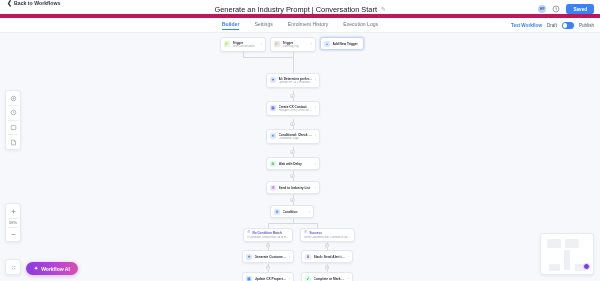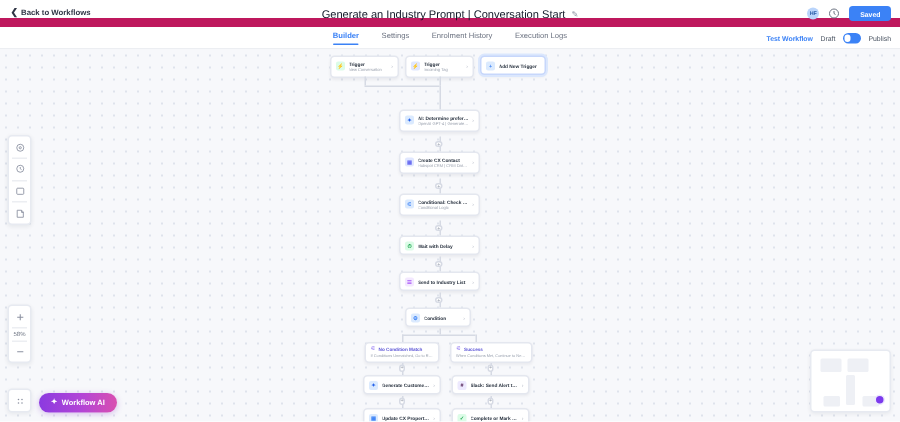--- a/index.html
+++ b/index.html
@@ -7,22 +7,22 @@
     width: 600px; height: 281px;
     font-family: "Liberation Sans", sans-serif;
     background: #ffffff;
     overflow: hidden;
   }
   #app { position: relative; width: 600px; height: 281px; }
 
   
   .topbar {
     position: absolute; top: 0; left: 0; width: 600px; height: 18px;
-    background: #ffffff; border-bottom: 6px solid #be185d;
-    display: flex; align-items: flex-end;
+    background: #ffffff; border-bottom: 4px solid #be185d;
+    display: flex; align-items: flex-start;
   }
   .back-link {
     display: flex; align-items: center; gap: 2px;
     margin-left: 7px; font-size: 5.2px; color: #2f3545; font-weight: 600;
     cursor: pointer; white-space: nowrap;
   }
   .chev { font-size: 6px; line-height: 1; color: #2f3545; }
   .title-wrap {
     position: absolute; left: 0; right: 0; top: 0; height: 18px;
     display: flex; align-items: center; justify-content: center; gap: 4px;

